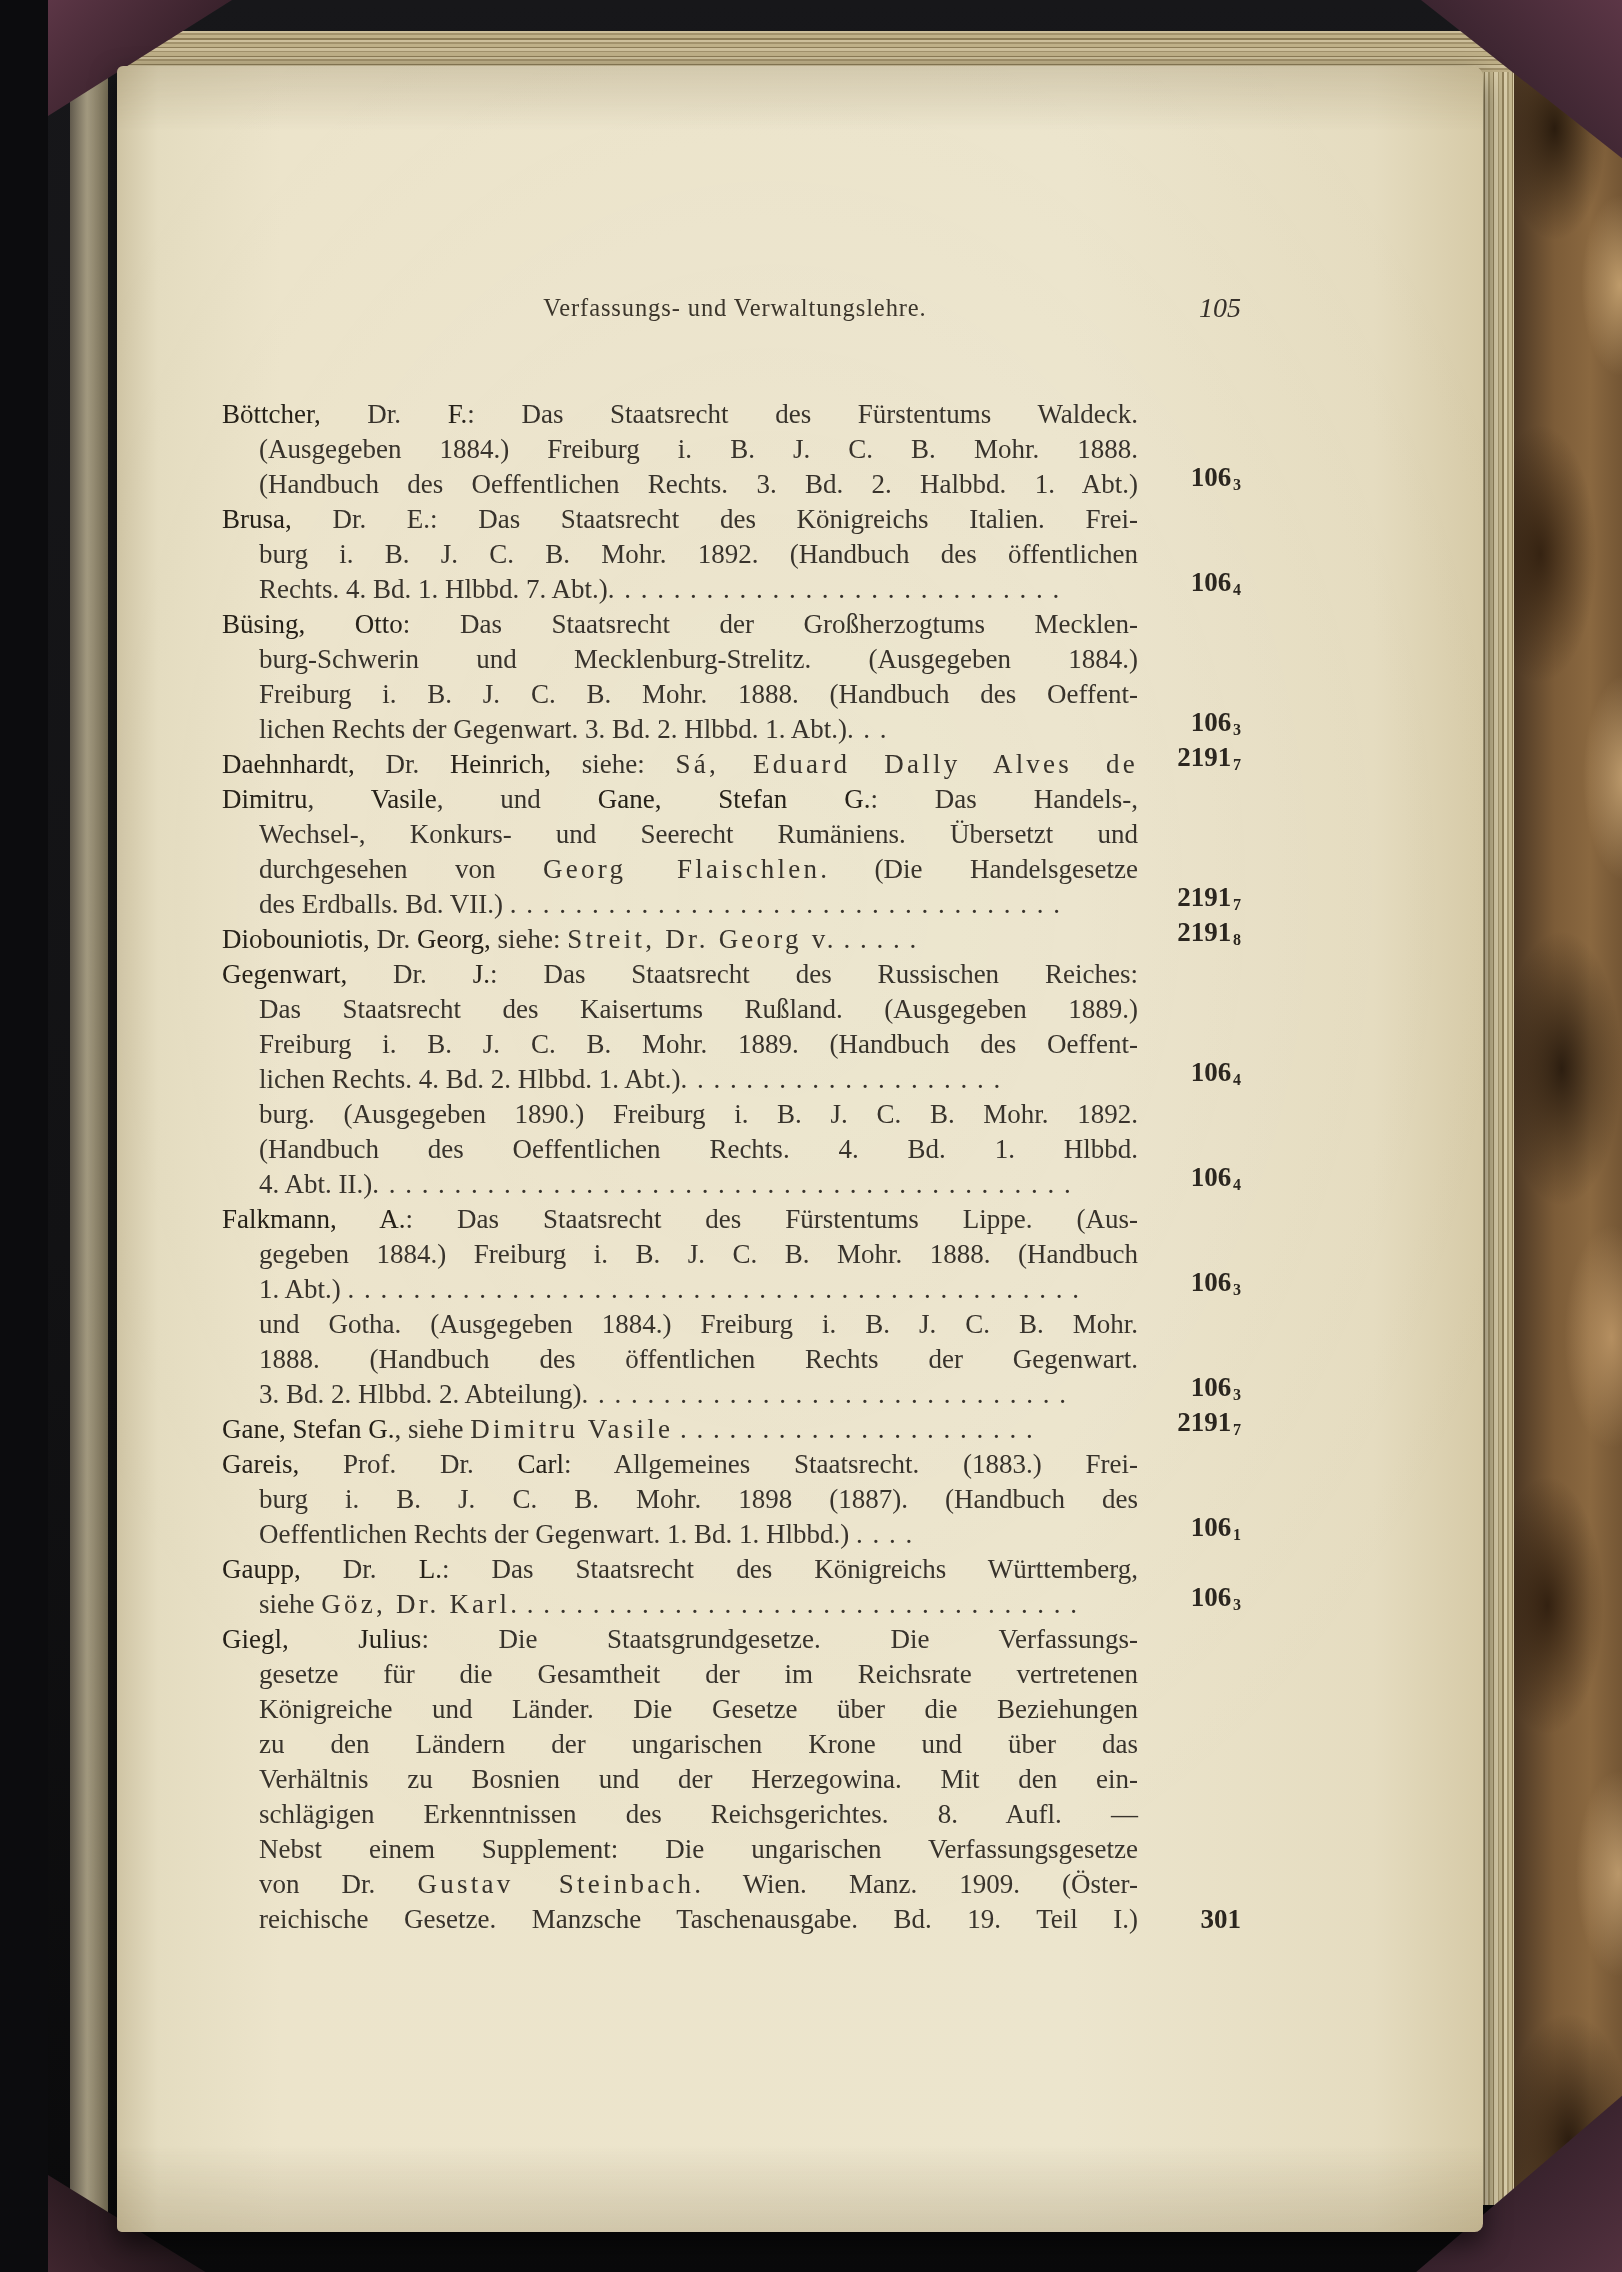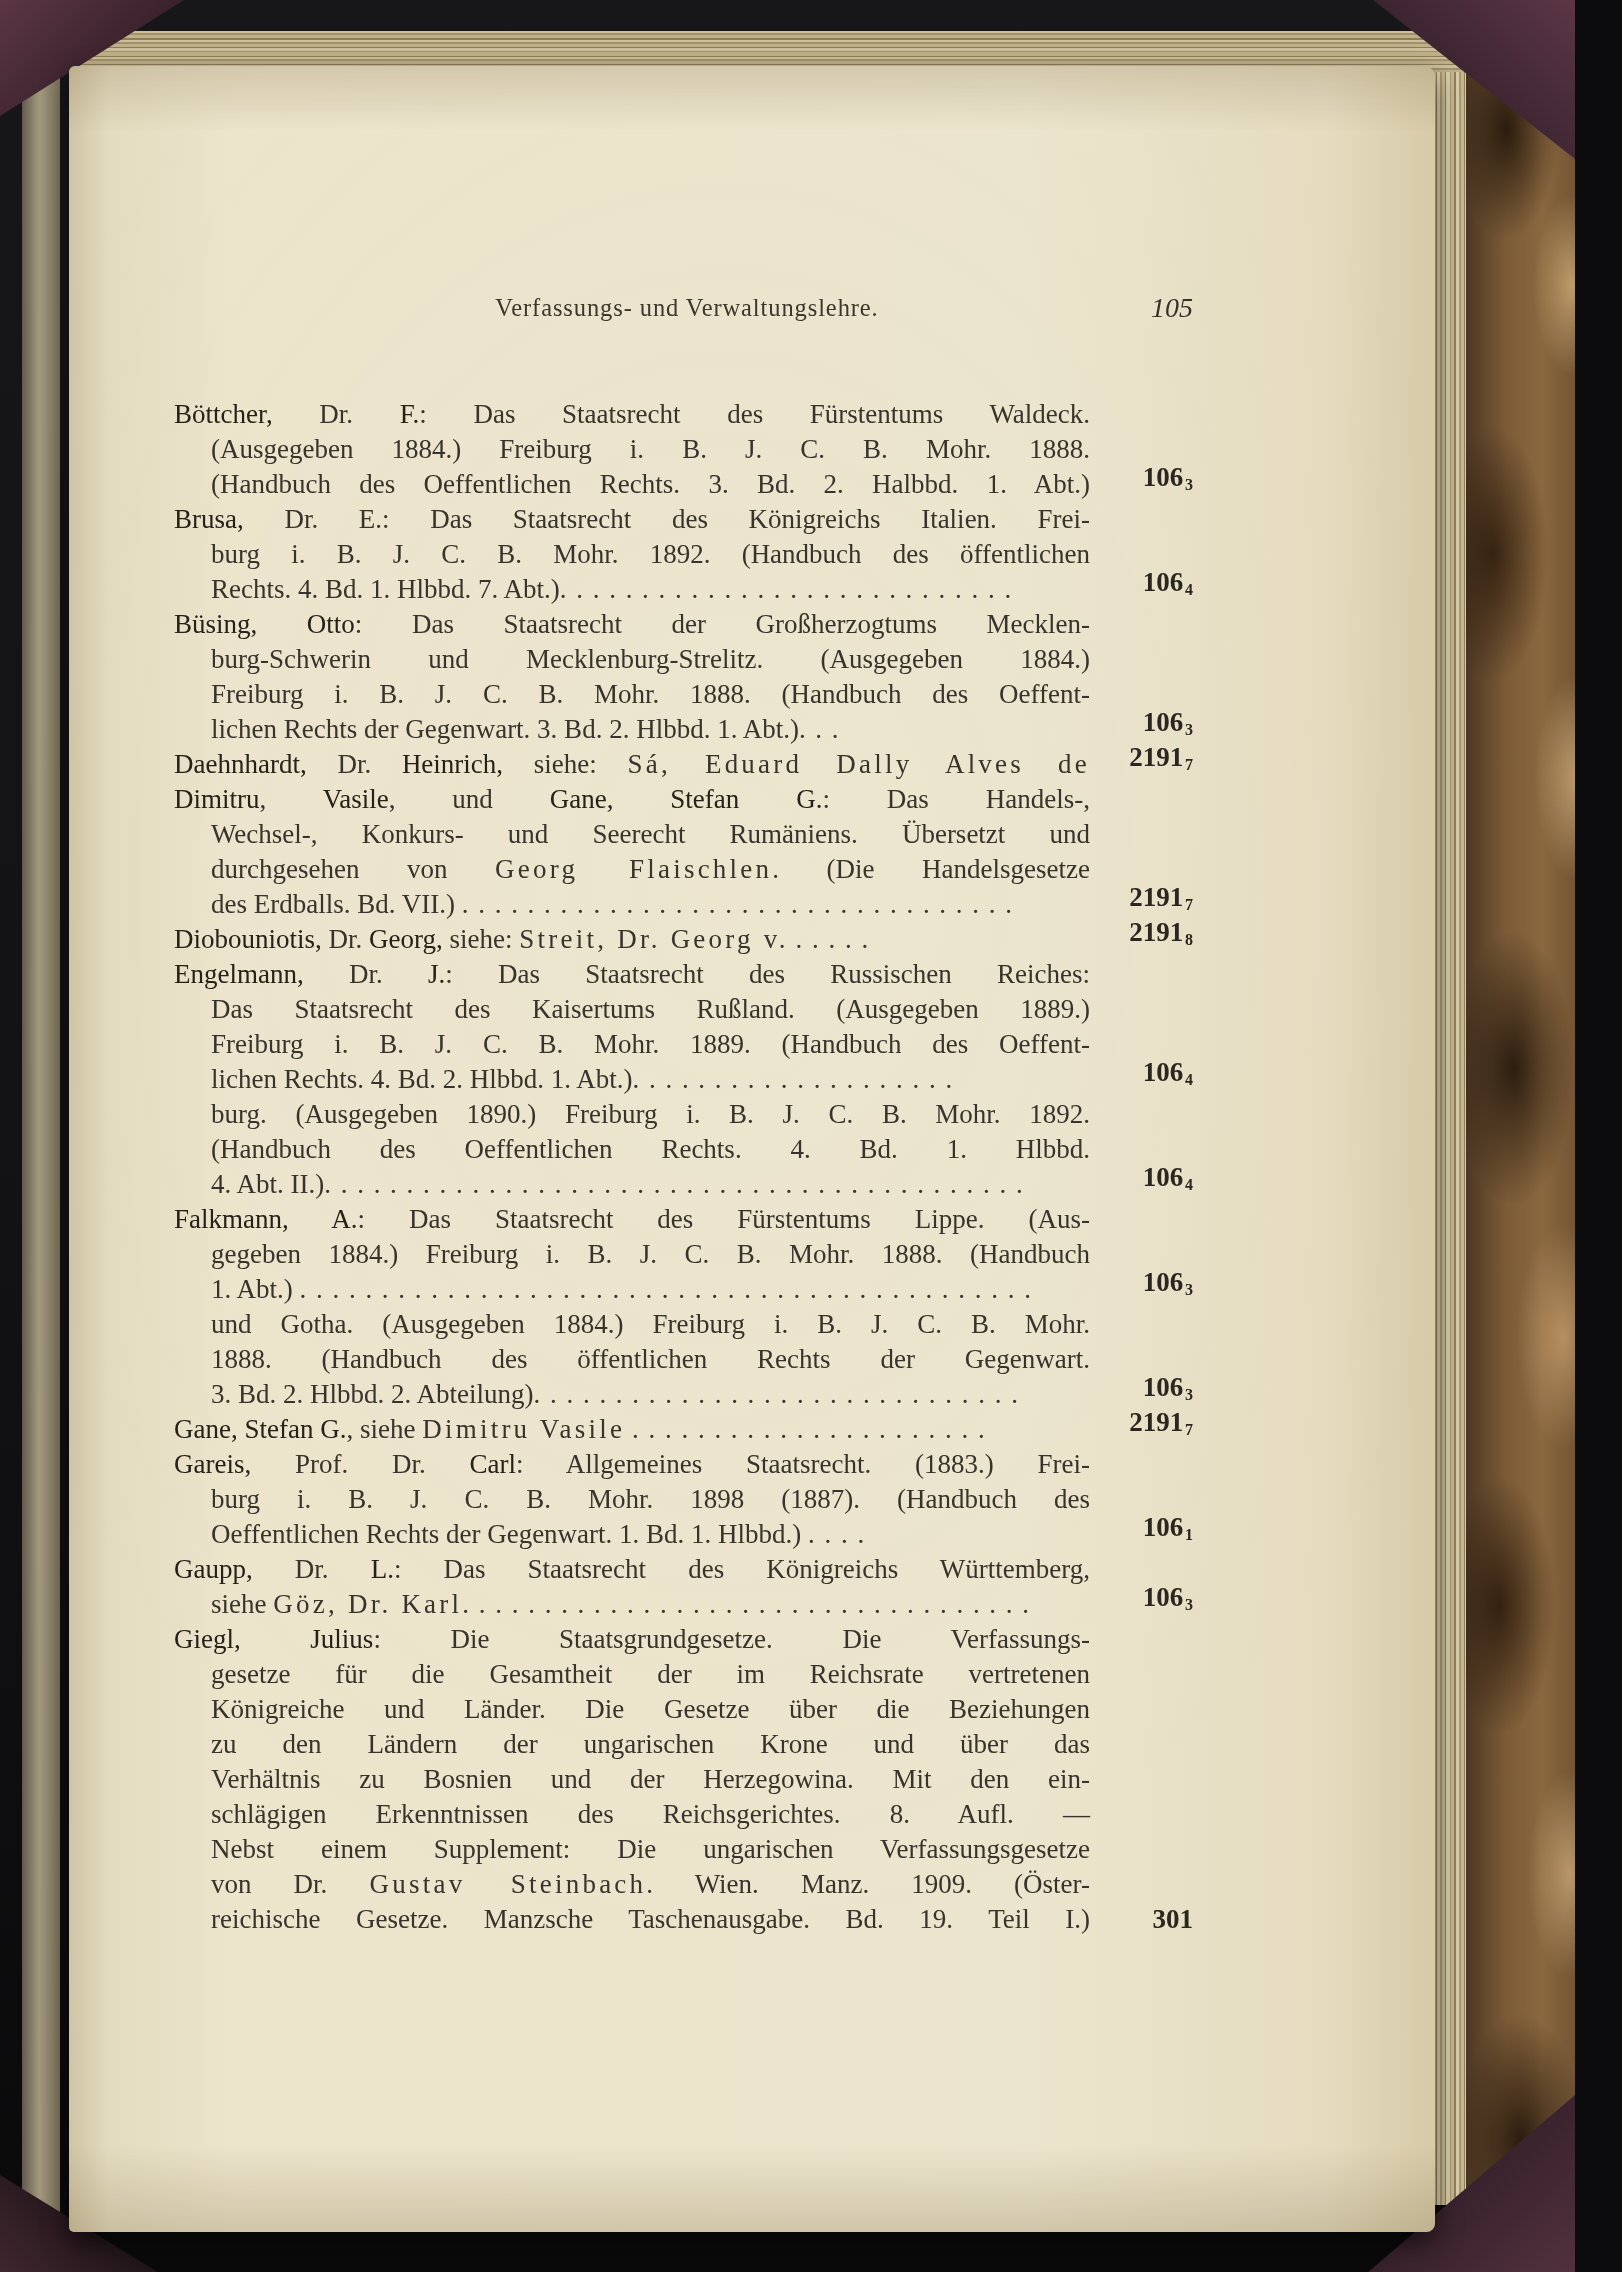--- a/index.html
+++ b/index.html
@@ -1,19 +1,20 @@
 <!DOCTYPE html>
 <html style="font-size:9.8px"><head>
 <meta charset="utf-8">
 <style>
   html,body { margin:0; padding:0; background:#0c0c0e; }
   .scene {
     position:relative; width:1575px; height:2273px; overflow:hidden;
     background: linear-gradient(180deg,#17171a 0%, #121214 55%, #0a0a0b 100%);
     font-family:"Liberation Serif","DejaVu Serif",serif;
+    margin-left:48px;
   }
   
   .left-sliver {
     position:absolute; left:22px; top:58px; width:38px; height:2170px;
     background:linear-gradient(90deg,#6a6253 0%, #b2a88b 45%, #877d61 100%);
     border-radius:4.9px; opacity:.9;
   }
   
   .stack-top {
     position:absolute; left:78px; top:31px; width:1446px; height:47px;
@@ -128,21 +129,21 @@
             <div class="line fill"><span>Wechsel-, Konkurs- und Seerecht Rumäniens. Übersetzt und</span></div>
             <div class="line fill"><span>durchgesehen von </span><span class="sp">Georg Flaischlen</span><span>. (Die Handelsgesetze</span></div>
             <div class="line"><span>des Erdballs. Bd. VII.) </span><span class="dots">..................................</span></div>
             <span class="ref"><span>2191</span><span class="sub">7</span></span>
           </div>
           <div class="entry">
             <div class="line first"><span class="b">Diobouniotis,</span><span> Dr. </span><span class="b">Georg,</span><span> siehe: </span><span class="sp">Streit, Dr. Georg v.</span><span> </span><span class="dots">.....</span></div>
             <span class="ref"><span>2191</span><span class="sub">8</span></span>
           </div>
           <div class="entry">
-            <div class="line first fill"><span class="b">Engelmann,</span><span> Dr. </span><span class="b">J.</span><span>: Das Staatsrecht des Russischen Reiches:</span></div>
+            <div class="line first fill"><span class="b">Gegenwart,</span><span> Dr. </span><span class="b">J.</span><span>: Das Staatsrecht des Russischen Reiches:</span></div>
             <div class="line fill"><span>Das Staatsrecht des Kaisertums Rußland. (Ausgegeben 1889.)</span></div>
             <div class="line fill"><span>Freiburg i. B. J. C. B. Mohr. 1889. (Handbuch des Oeffent-</span></div>
             <div class="line"><span>lichen Rechts. 4. Bd. 2. Hlbbd. 1. Abt.)</span><span class="dots">....................</span></div>
             <span class="ref"><span>106</span><span class="sub">4</span></span>
           </div>
           <div class="entry">
             <div class="line fill"><span>burg. (Ausgegeben 1890.) Freiburg i. B. J. C. B. Mohr. 1892.</span></div>
             <div class="line fill"><span>(Handbuch des Oeffentlichen Rechts. 4. Bd. 1. Hlbbd.</span></div>
             <div class="line"><span>4. Abt. II.)</span><span class="dots">...........................................</span></div>
             <span class="ref"><span>106</span><span class="sub">4</span></span>

